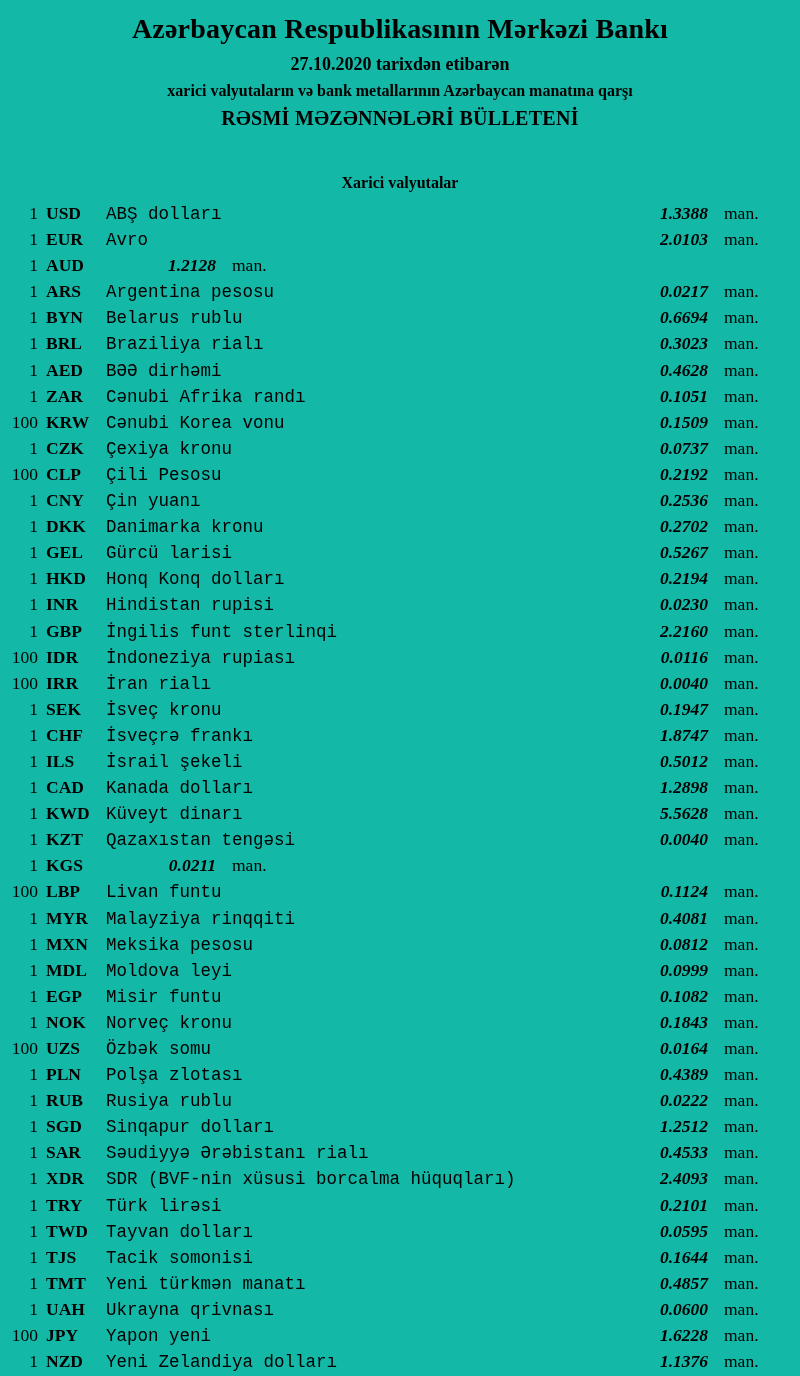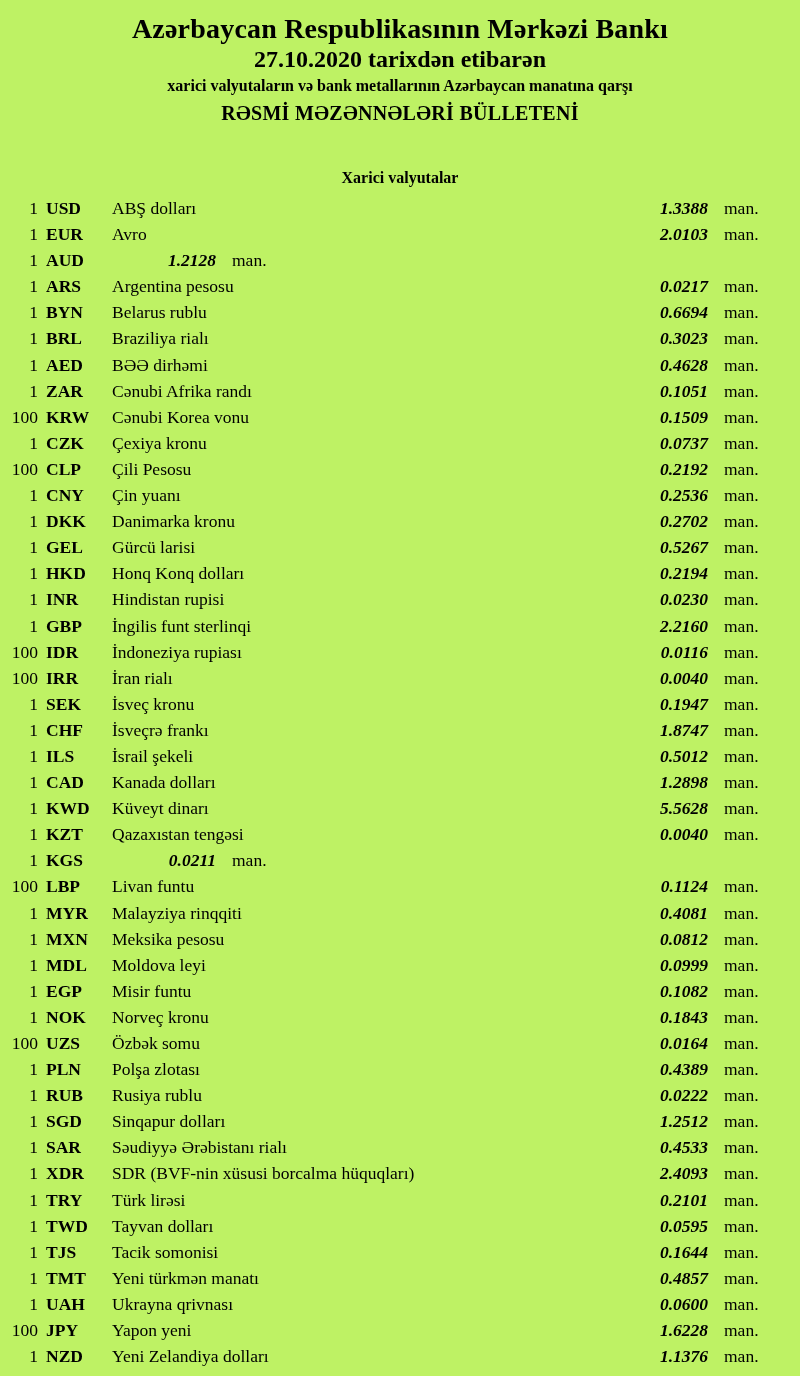--- a/index.html
+++ b/index.html
@@ -4,38 +4,39 @@
 <style>
   html, body {
     margin: 0;
     padding: 0;
     background: #ffffff;
   }
   .page {
     position: relative;
     width: 800px;
     height: 1376px;
-    background: #bef264;
+    background: #14b8a6;
     color: #000000;
     font-family: "Liberation Serif", "DejaVu Serif", serif;
     overflow: hidden;
     margin: 0 auto;
   }
   .hdr {
     text-align: center;
   }
   .title {
     padding-top: 11px;
     font-size: 28px;
     font-weight: bold;
     line-height: 36px;
     letter-spacing: 0.2px;
   }
   .date-line {
-    font-size: 24px;
+    margin-top: 5px;
+    font-size: 18px;
     font-weight: bold;
     line-height: 24px;
   }
   .subtitle-line {
     margin-top: 3px;
     font-size: 16px;
     font-weight: bold;
     line-height: 24px;
   }
   .bulletin-title {
@@ -70,24 +71,24 @@
   }
   .cell-code {
     width: 60px;
     flex: 0 0 60px;
     margin-left: 8px;
     text-align: left;
     font-weight: bold;
   }
   .cell-name {
     flex: 1 1 auto;
-    margin-left: 6px;
     text-align: left;
     white-space: nowrap;
     overflow: hidden;
+    font-family: Liberation Mono, monospace;
   }
   .cell-rate {
     flex: 0 0 110px;
     width: 110px;
     text-align: right;
     font-weight: bold;
     font-style: italic;
   }
   .cell-unit {
     flex: 0 0 48px;

